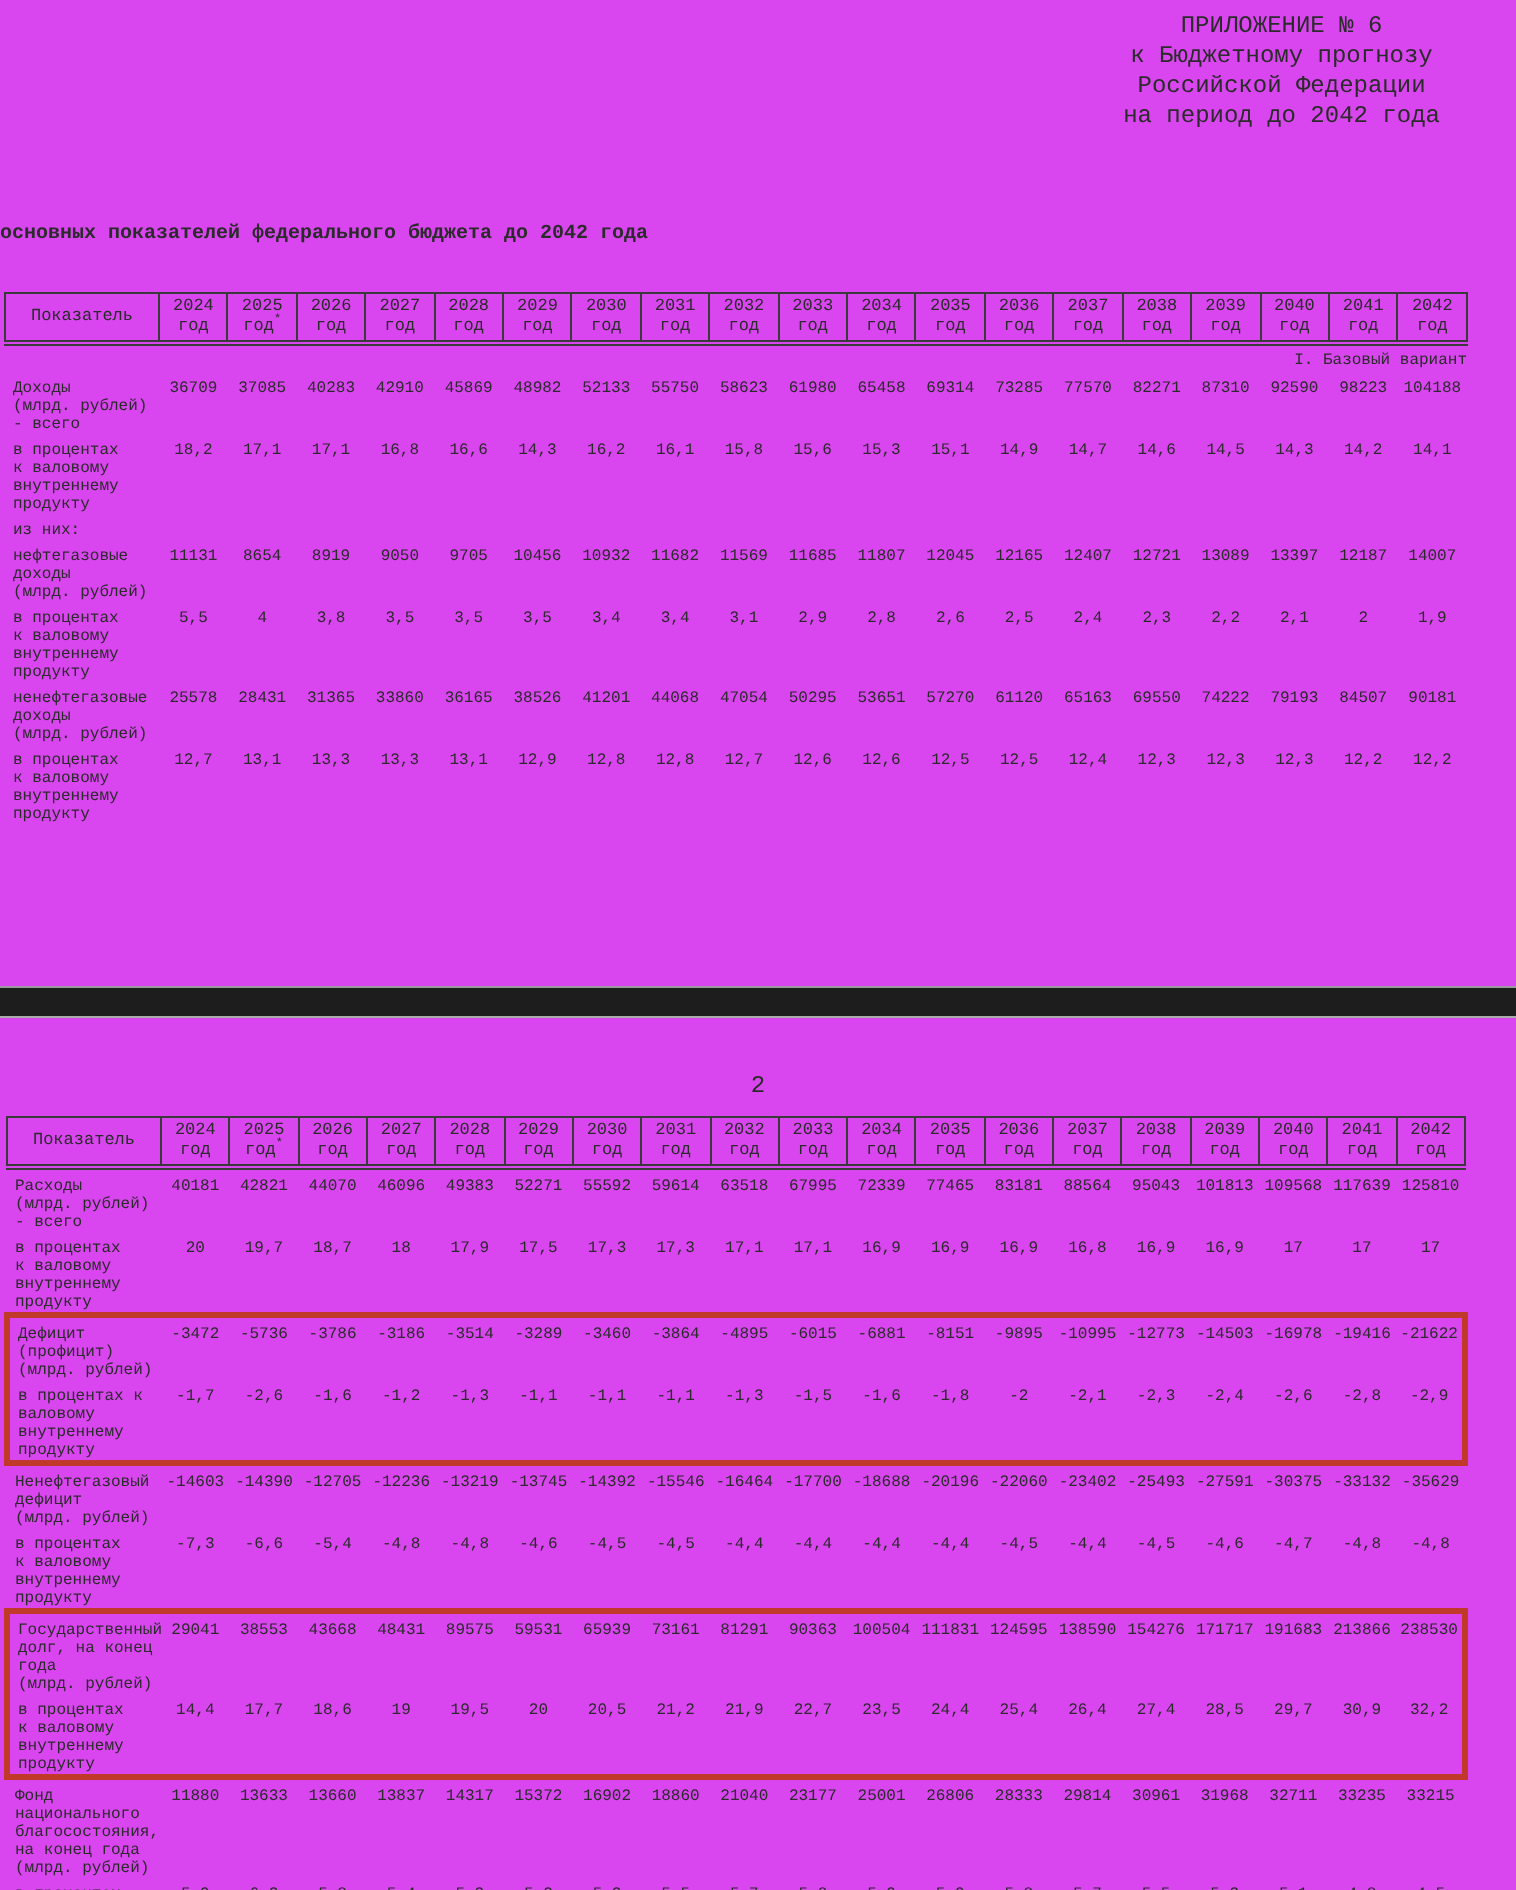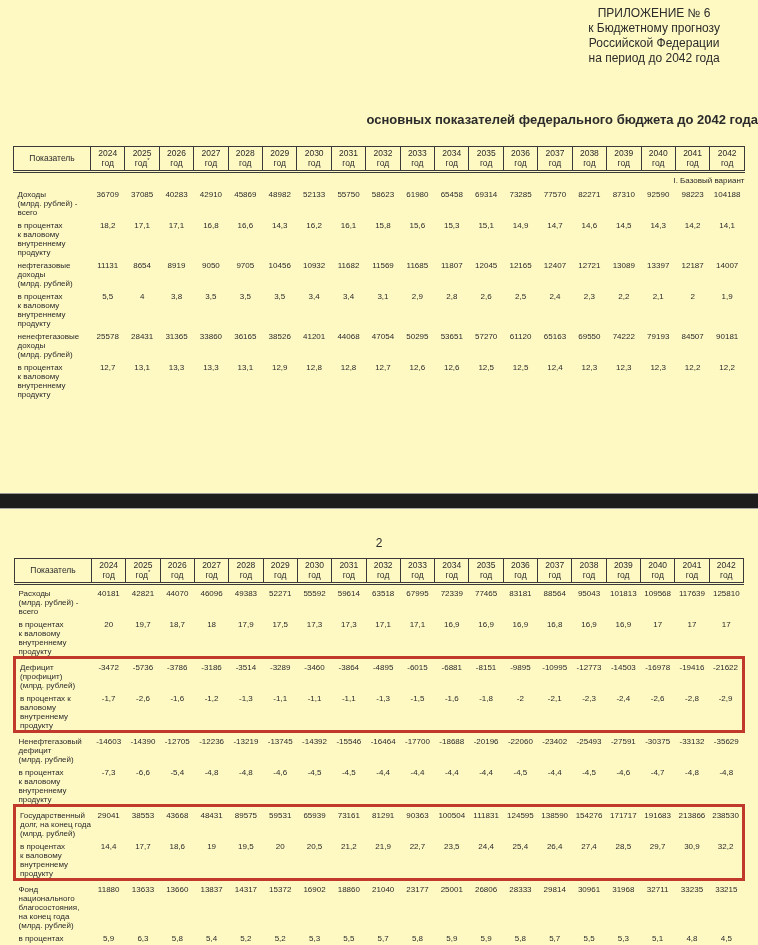--- a/index.html
+++ b/index.html
@@ -2,37 +2,37 @@
 <html><head>
 <meta charset="utf-8">
 <style>
   :root{
     --red:#c0392b;
     --ink:#2b2b2b;
     --line:#3a3a3a;
   }
   html,body{margin:0;padding:0;background:#ffffff;overflow:hidden;}
   .sheet{
-    position:relative;width:758px;height:945px;background:#fef9c3;
-    font-family:Liberation Sans, sans-serif;color:var(--ink);
+    position:relative;width:758px;height:945px;background:#d946ef;
+    font-family:Liberation Mono, monospace;color:var(--ink);
   }
   .appendix{
     position:absolute;top:6px;right:38px;text-align:center;
     font-size:12px;line-height:15px;
   }
   .doc-title{
     position:absolute;top:92px;left:0;width:100%;text-align:center;
     font-weight:bold;font-size:13px;
   }
   .doc-subtitle{
-    position:absolute;top:112px;left:0;width:100%;text-align:right;
-    font-weight:bold;font-size:13px;
+    position:absolute;top:112px;left:0;width:100%;text-align:left;
+    font-weight:bold;font-size:10px;
   }
   table.btable{
-    position:absolute;left:13px;width:732px;border-collapse:collapse;
+    position:absolute;left:2px;width:732px;border-collapse:collapse;
     table-layout:fixed;
   }
   #table1{top:146px;}
   #table2{top:558px;}
   .btable thead th{
     border:1px solid var(--line);
     border-bottom:3px double var(--line);
     font-weight:normal;font-size:8.5px;line-height:9.5px;
     padding:2px 0 2px;vertical-align:middle;text-align:center;
   }
@@ -224,20 +224,42 @@
           <td>15,1</td>
           <td>14,9</td>
           <td>14,7</td>
           <td>14,6</td>
           <td>14,5</td>
           <td>14,3</td>
           <td>14,2</td>
           <td>14,1</td>
         </tr>
         <tr>
+          <td class="label">из них:</td>
+          <td></td>
+          <td></td>
+          <td></td>
+          <td></td>
+          <td></td>
+          <td></td>
+          <td></td>
+          <td></td>
+          <td></td>
+          <td></td>
+          <td></td>
+          <td></td>
+          <td></td>
+          <td></td>
+          <td></td>
+          <td></td>
+          <td></td>
+          <td></td>
+          <td></td>
+        </tr>
+        <tr>
           <td class="label">нефтегазовые
 доходы
 (млрд. рублей)</td>
           <td>11131</td>
           <td>8654</td>
           <td>8919</td>
           <td>9050</td>
           <td>9705</td>
           <td>10456</td>
           <td>10932</td>

